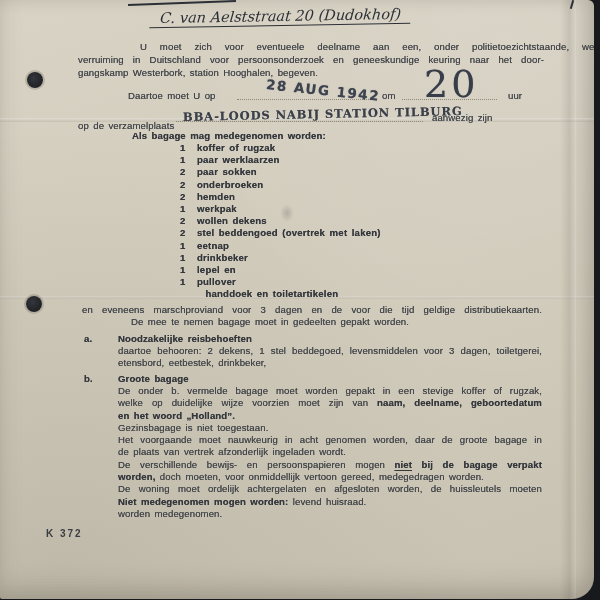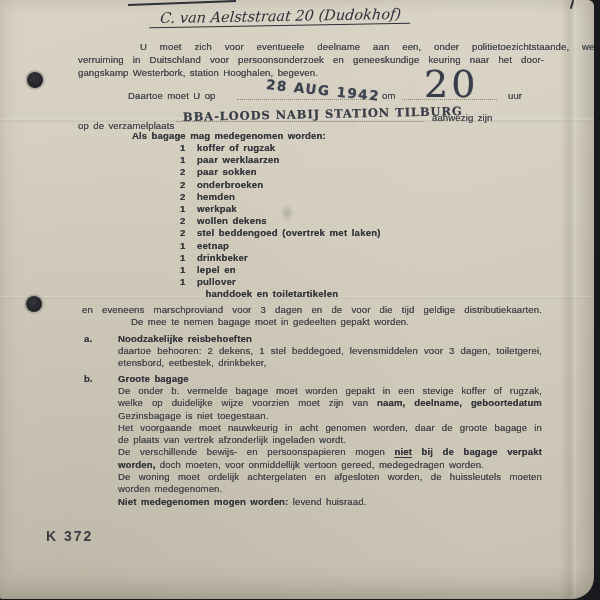--- a/index.html
+++ b/index.html
@@ -53,21 +53,21 @@
   .handwriting{
     position:absolute;font-family:"DejaVu Serif",serif;font-style:italic;
     font-size:14.5px;color:#2c2f36;transform:rotate(-1deg) skewX(-6deg);
     border-bottom:1.4px solid #2c2f36;padding:0 10px 1px 10px;white-space:nowrap;
   }
   .frag{position:absolute;background:#2c2f36;}
   .bag-row{display:flex;line-height:12.2px;}
   .bag-qty{width:17px;font-weight:bold;color:#34373c;}
   .bag-label{font-weight:bold;color:#34373c;letter-spacing:0.2px;}
   .u{text-decoration:underline;text-underline-offset:1.5px;}
-  .footer-code{position:absolute;font-size:14px;font-weight:bold;
+  .footer-code{position:absolute;font-size:10px;font-weight:bold;
     letter-spacing:2px;color:#3a3d42;}
 </style>
 </head>
 <body>
 
 <div class="paper">
 
   <div class="crease-h" style="top:118px;"></div>
   <div class="crease-h2" style="top:296px;"></div>
   <div class="crease-v" style="left:560px;"></div>
@@ -162,25 +162,26 @@
   <div class="txt bold" style="left:118px;top:332px;">Noodzakelijke reisbehoeften</div>
   <div class="txt just" style="left:118px;top:344px;width:424px;">daartoe behooren: 2 dekens, 1 stel beddegoed, levensmiddelen voor 3 dagen, toiletgerei,</div>
   <div class="txt" style="left:118px;top:356px;">etensbord, eetbestek, drinkbeker,</div>
 
   <div class="txt bold" style="left:84px;top:372px;">b.</div>
   <div class="txt bold" style="left:118px;top:372px;">Groote bagage</div>
 
   <div class="txt" style="left:118px;top:385px;width:424px;line-height:12.3px;">
     <div class="just">De onder b. vermelde bagage moet worden gepakt in een stevige koffer of rugzak,</div>
     <div class="just"><span>welke op duidelijke wijze voorzien moet zijn van </span><span class="bold">naam, deelname, geboortedatum</span></div>
+    <div class="bold">en het woord „Holland”.</div>
     <div>Gezinsbagage is niet toegestaan.</div>
     <div class="just">Het voorgaande moet nauwkeurig in acht genomen worden, daar de groote bagage in</div>
     <div>de plaats van vertrek afzonderlijk ingeladen wordt.</div>
     <div class="just"><span>De verschillende bewijs- en persoonspapieren mogen </span><span class="bold u">niet</span><span class="bold"> bij de bagage verpakt</span></div>
     <div><span class="bold">worden,</span><span> doch moeten, voor onmiddellijk vertoon gereed, medegedragen worden.</span></div>
     <div class="just">De woning moet ordelijk achtergelaten en afgesloten worden, de huissleutels moeten</div>
+    <div><span class="bold">Niet medegenomen mogen worden:</span><span> levend huisraad.</span></div>
     <div>worden medegenomen.</div>
-    <div><span class="bold">Niet medegenomen mogen worden:</span><span> levend huisraad.</span></div>
   </div>
 
   <div class="footer-code" style="left:46px;top:528px;">K 372</div>
 
 </div>
 
 </body></html>

